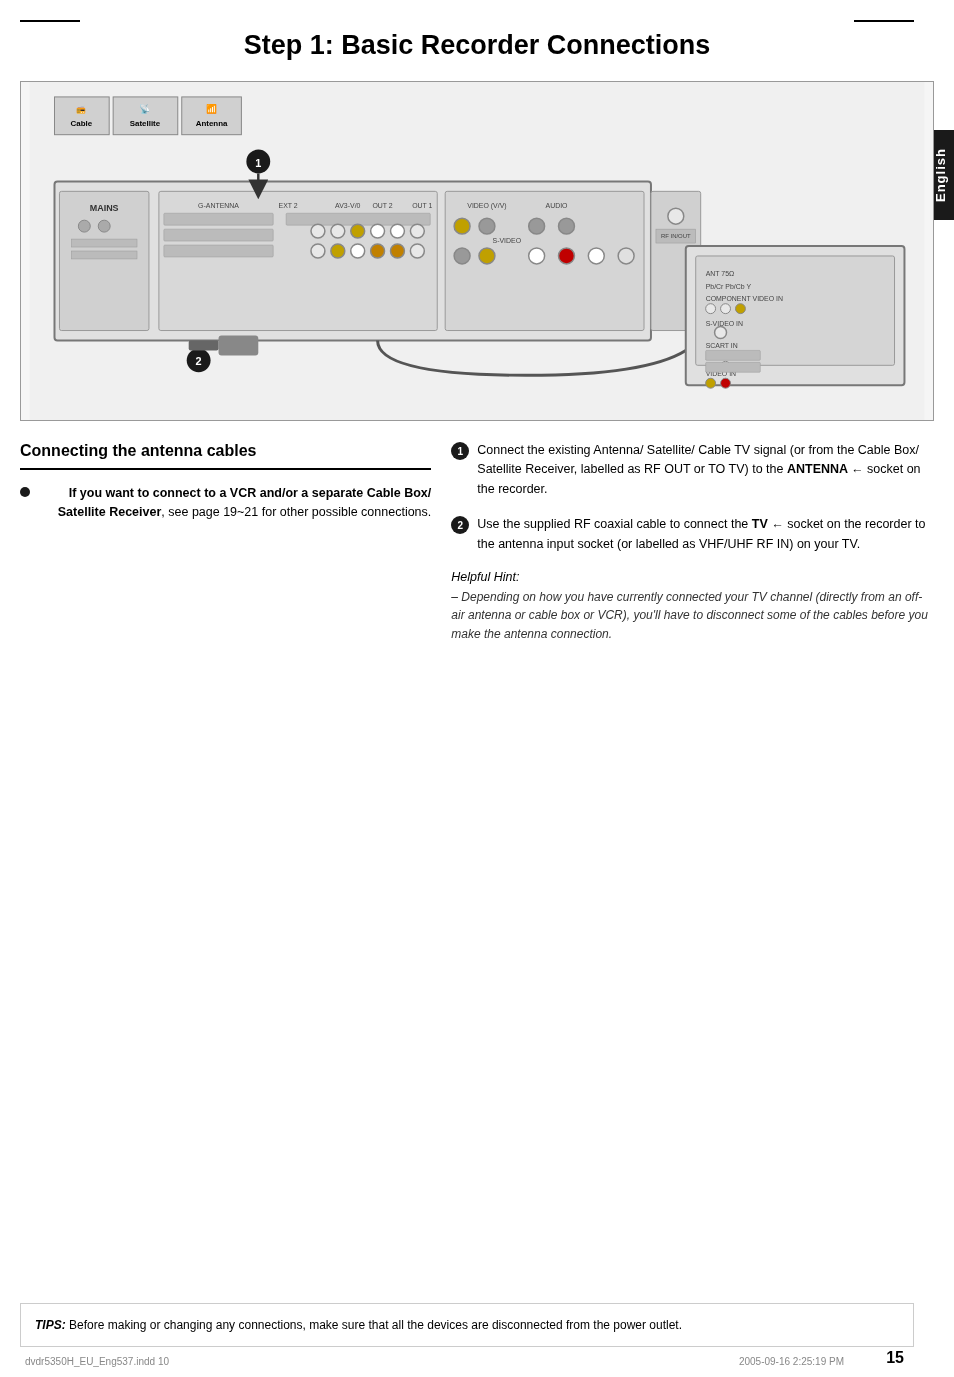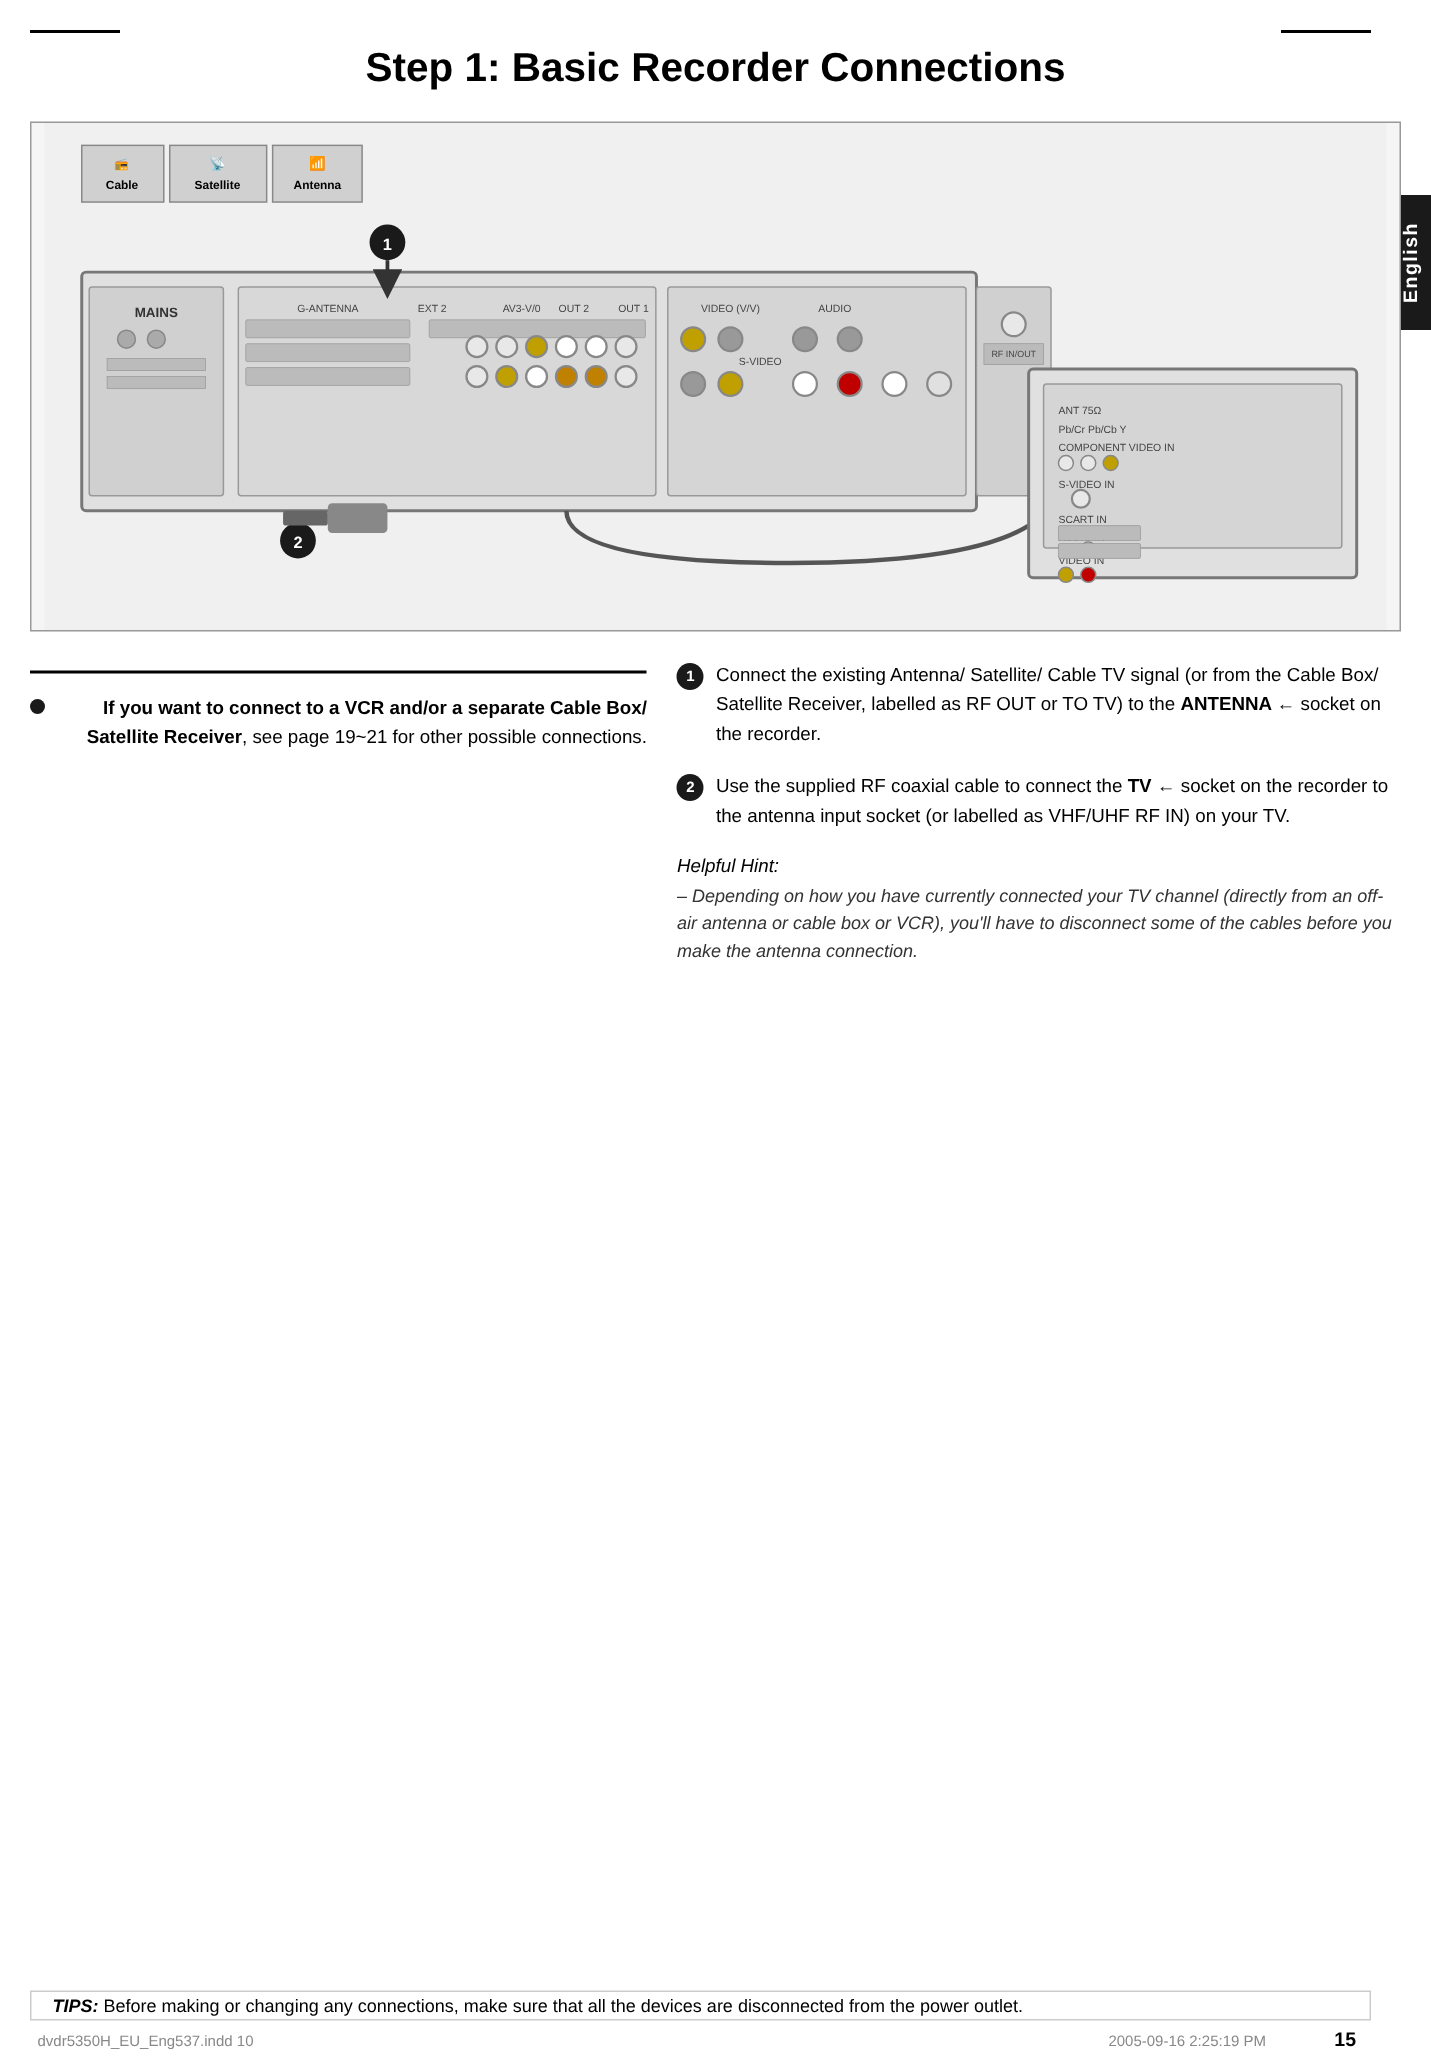--- a/index.html
+++ b/index.html
@@ -197,37 +197,37 @@
       color: #333;
     }
 
     
     .tips-box {
       position: absolute;
       bottom: 30px;
       left: 20px;
       right: 40px;
       border: 1px solid #ccc;
-      padding: 0 14px;
+      padding: 12px 14px;
       font-size: 12px;
       line-height: 1.5;
       background: #fff;
     }
 
     .tips-label {
       font-weight: bold;
       font-style: italic;
     }
 
     
     .page-number {
       position: absolute;
       bottom: 10px;
       right: 50px;
-      font-size: 13px;
+      font-size: 16px;
       font-weight: bold;
     }
 
     
     .footer-left {
       position: absolute;
       bottom: 10px;
       left: 25px;
       font-size: 10px;
       color: #888;
@@ -373,20 +373,21 @@
         <marker id="arrow1" markerWidth="8" markerHeight="8" refX="4" refY="4" orient="auto">
           <path d="M0,0 L8,4 L0,8 Z" fill="#333"></path>
         </marker>
       </defs>
     </svg>
   </div>
 
   <div class="content-area">
 
     <div class="left-column">
+      <h2 class="section-title">Connecting the antenna cables</h2>
       <hr class="section-divider">
 
       <div class="bullet-item">
         <div class="bullet-dot"></div>
         <p class="bullet-text">
           <strong>If you want to connect to a VCR and/or a separate Cable Box/ Satellite Receiver</strong><span>, see page 19~21 for other possible connections.</span>
         </p>
       </div>
     </div>
 

